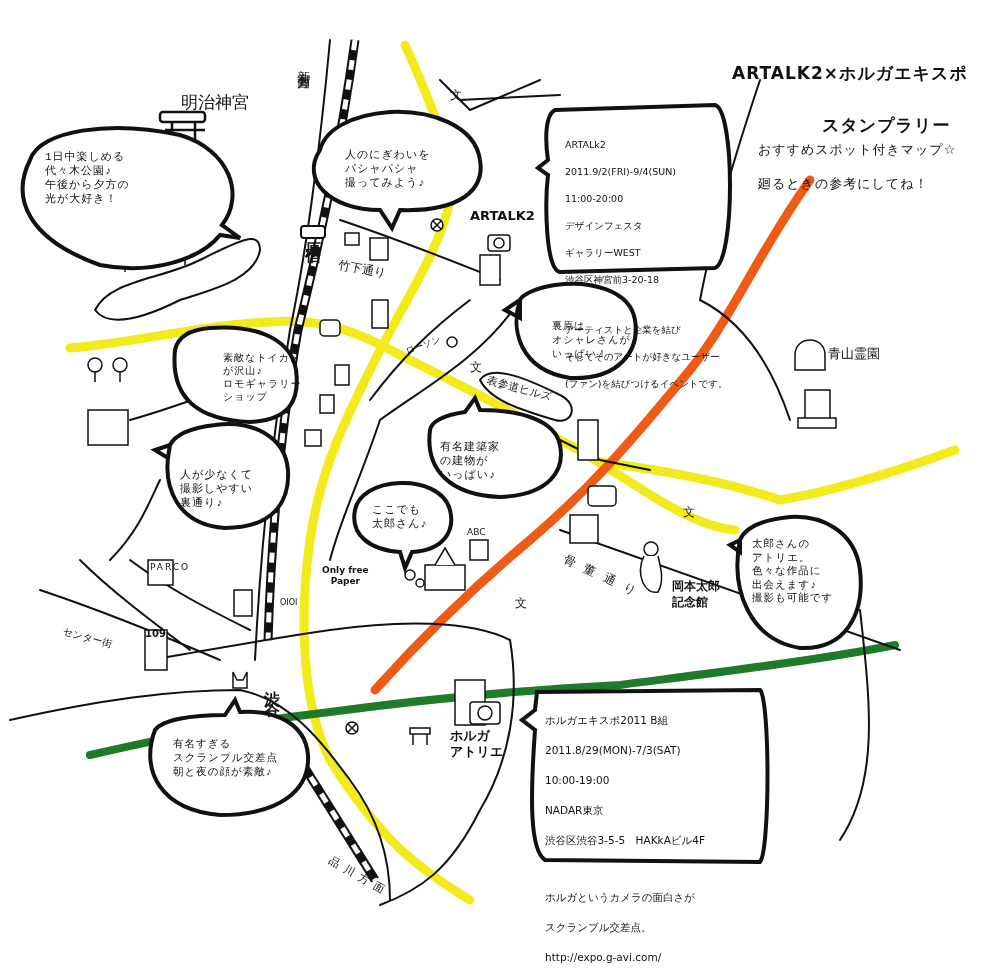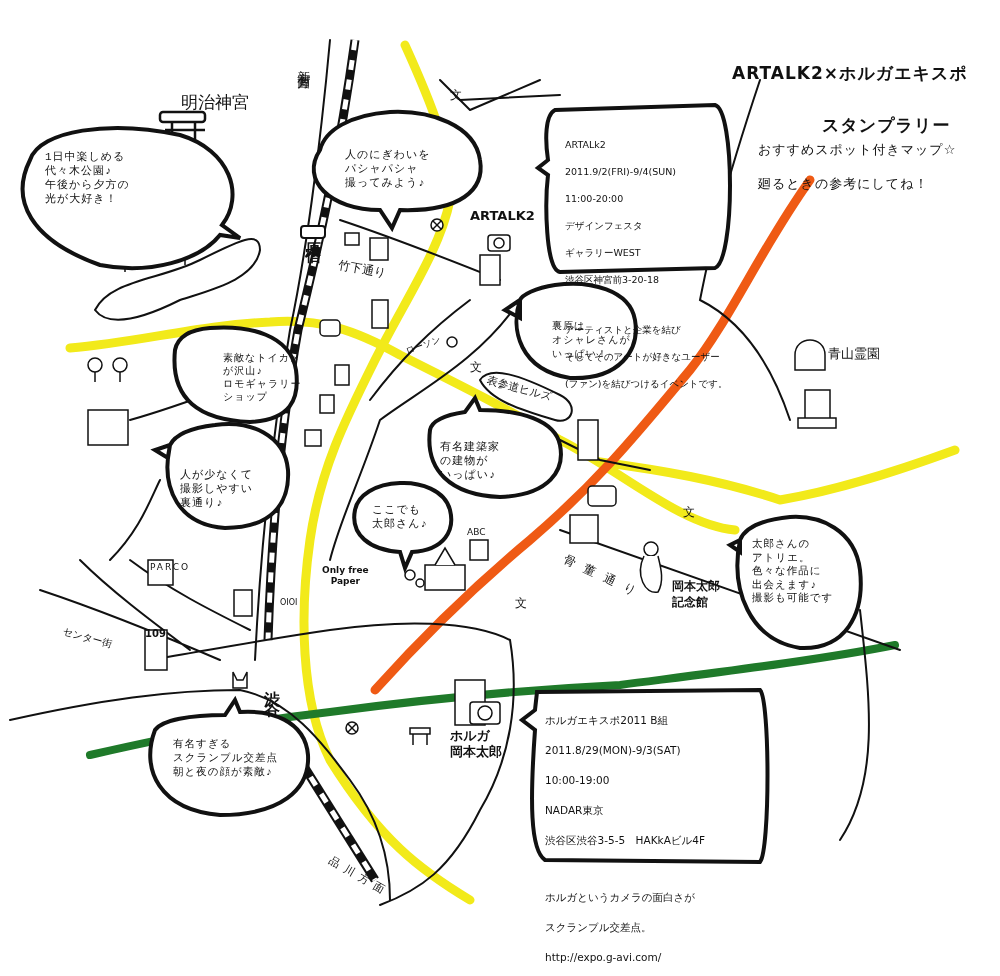--- a/index.html
+++ b/index.html
@@ -171,21 +171,21 @@
   <span style="display:block">ギャラリーWEST</span>
   <span style="display:block">渋谷区神宮前3-20-18</span>
   <span style="display:block; height:10px"></span>
   <span style="display:block">アーティストと企業を結び</span>
   <span style="display:block">そしてそのアートが好きなユーザー</span>
   <span style="display:block">(ファン)を結びつけるイベントです。</span>
 </div>
 
 <div class="txt info-text" style="left:545px; top:698px; font-size:10.5px; line-height:15px;">
   <span style="display:block">ホルガエキスポ2011 B組</span>
-  <span style="display:block">2011.8/29(MON)-9/3(SAT)</span>
+  <span style="display:block">2011.8/29(MON)-7/3(SAT)</span>
   <span style="display:block">10:00-19:00</span>
   <span style="display:block">NADAR東京</span>
   <span style="display:block">渋谷区渋谷3-5-5　HAKkAビル4F</span>
   <span style="display:block; height:12px"></span>
   <span style="display:block">ホルガというカメラの面白さが</span>
   <span style="display:block">スクランブル交差点。</span>
   <span style="display:block">http://expo.g-avi.com/</span>
 </div>
 
 <div class="txt bubble-text" style="left:45px; top:150px;">1日中楽しめる
@@ -232,18 +232,18 @@
 記念館</div>
 <div class="txt label bold" style="left:322px; top:565px; font-size:9px; line-height:11px; text-align:center;">Only free
 Paper</div>
 <div class="txt label" style="left:467px; top:527px; font-size:9px;">ABC</div>
 <div class="txt label" style="left:150px; top:562px; font-size:9px; letter-spacing:2px;">PARCO</div>
 <div class="txt label" style="left:232px; top:598px; font-size:8px;margin-left:48px;">OIOI</div>
 <div class="txt label bold" style="left:145px; top:628px; font-size:10px;">109</div>
 <div class="txt label" style="left:62px; top:632px; font-size:10px; transform:rotate(15deg);">センター街</div>
 <div class="txt vlabel bold" style="left:262px; top:678px; font-size:16px; letter-spacing:10px;">渋谷</div>
 <div class="txt label bold" style="left:450px; top:728px; font-size:13px; line-height:16px;">ホルガ
-岡本太郎</div>
+アトリエ</div>
 <div class="txt label" style="left:325px; top:870px; font-size:11px; transform:rotate(30deg); letter-spacing:6px;">品川方面</div>
 <div class="txt label" style="left:450px; top:88px; font-size:12px;">文</div>
 <div class="txt label" style="left:470px; top:360px; font-size:12px;">文</div>
 <div class="txt label" style="left:683px; top:505px; font-size:12px;">文</div>
 <div class="txt label" style="left:515px; top:596px; font-size:12px;">文</div>
 
 </body></html>

